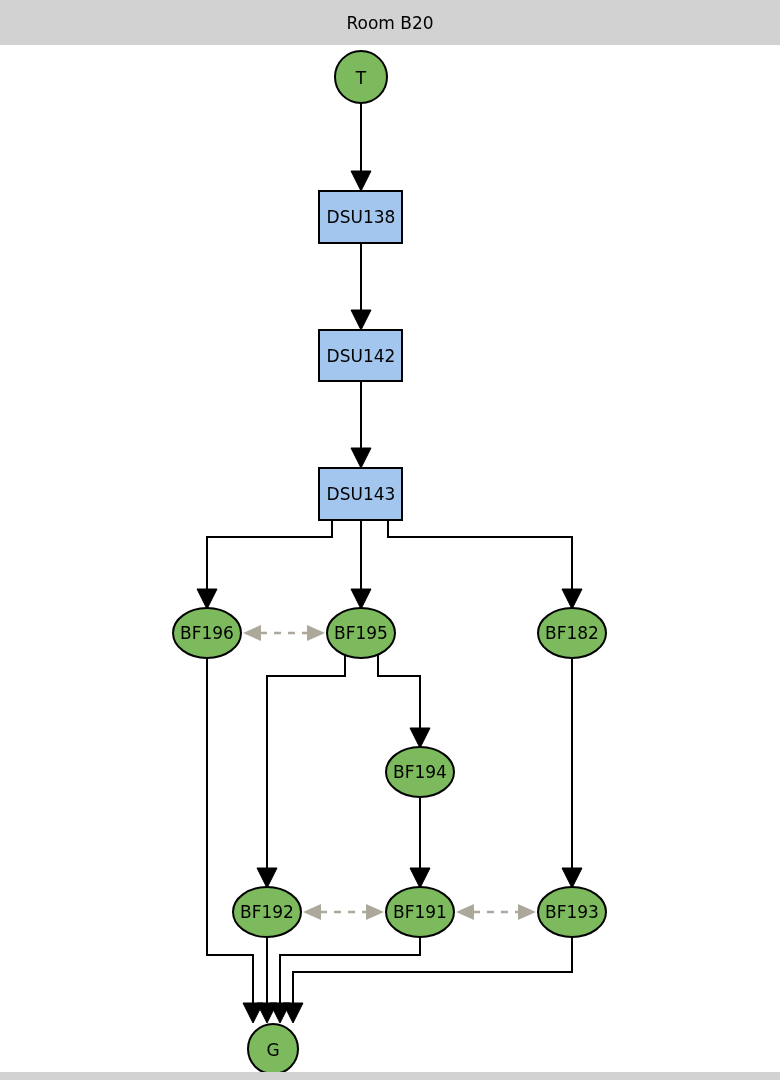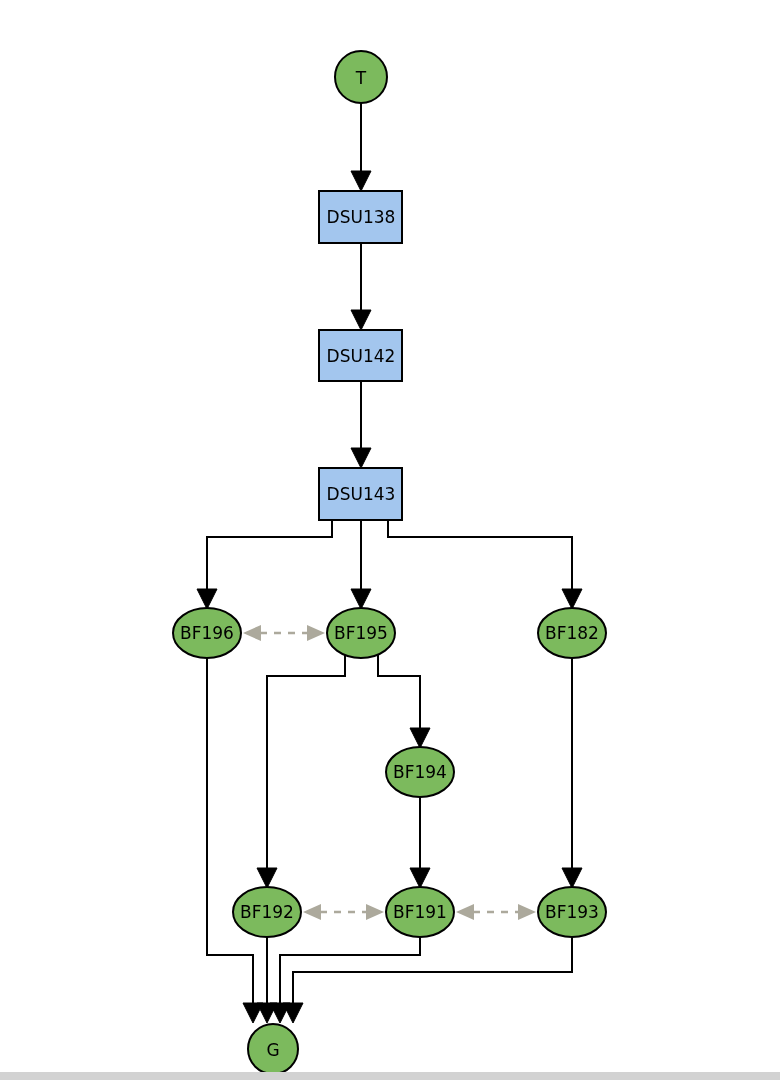--- a/index.html
+++ b/index.html
@@ -10,20 +10,23 @@
   #title-bar span{font-size:17px;color:#000;}
   #footer-bar{position:absolute;left:0;bottom:0;width:780px;height:8px;background:#d2d2d2;}
   svg{position:absolute;left:0;top:0;}
   text{font-family:"DejaVu Sans", sans-serif;font-size:17px;fill:#000000;}
 </style>
 </head>
 <body>
 
 <div id="stage">
 
+  <div id="title-bar">
+    <span>Room B20</span>
+  </div>
 
   <svg width="780" height="1080" viewBox="0 0 780 1080">
 
     <g stroke="#000000" stroke-width="2" fill="none">
       <path d="M361,102 L361,173"></path>
       <path d="M361,243 L361,312"></path>
       <path d="M361,381 L361,450"></path>
       <path d="M332,520 L332,537 L207,537 L207,591"></path>
       <path d="M361,520 L361,591"></path>
       <path d="M388,520 L388,537 L572,537 L572,591"></path>

